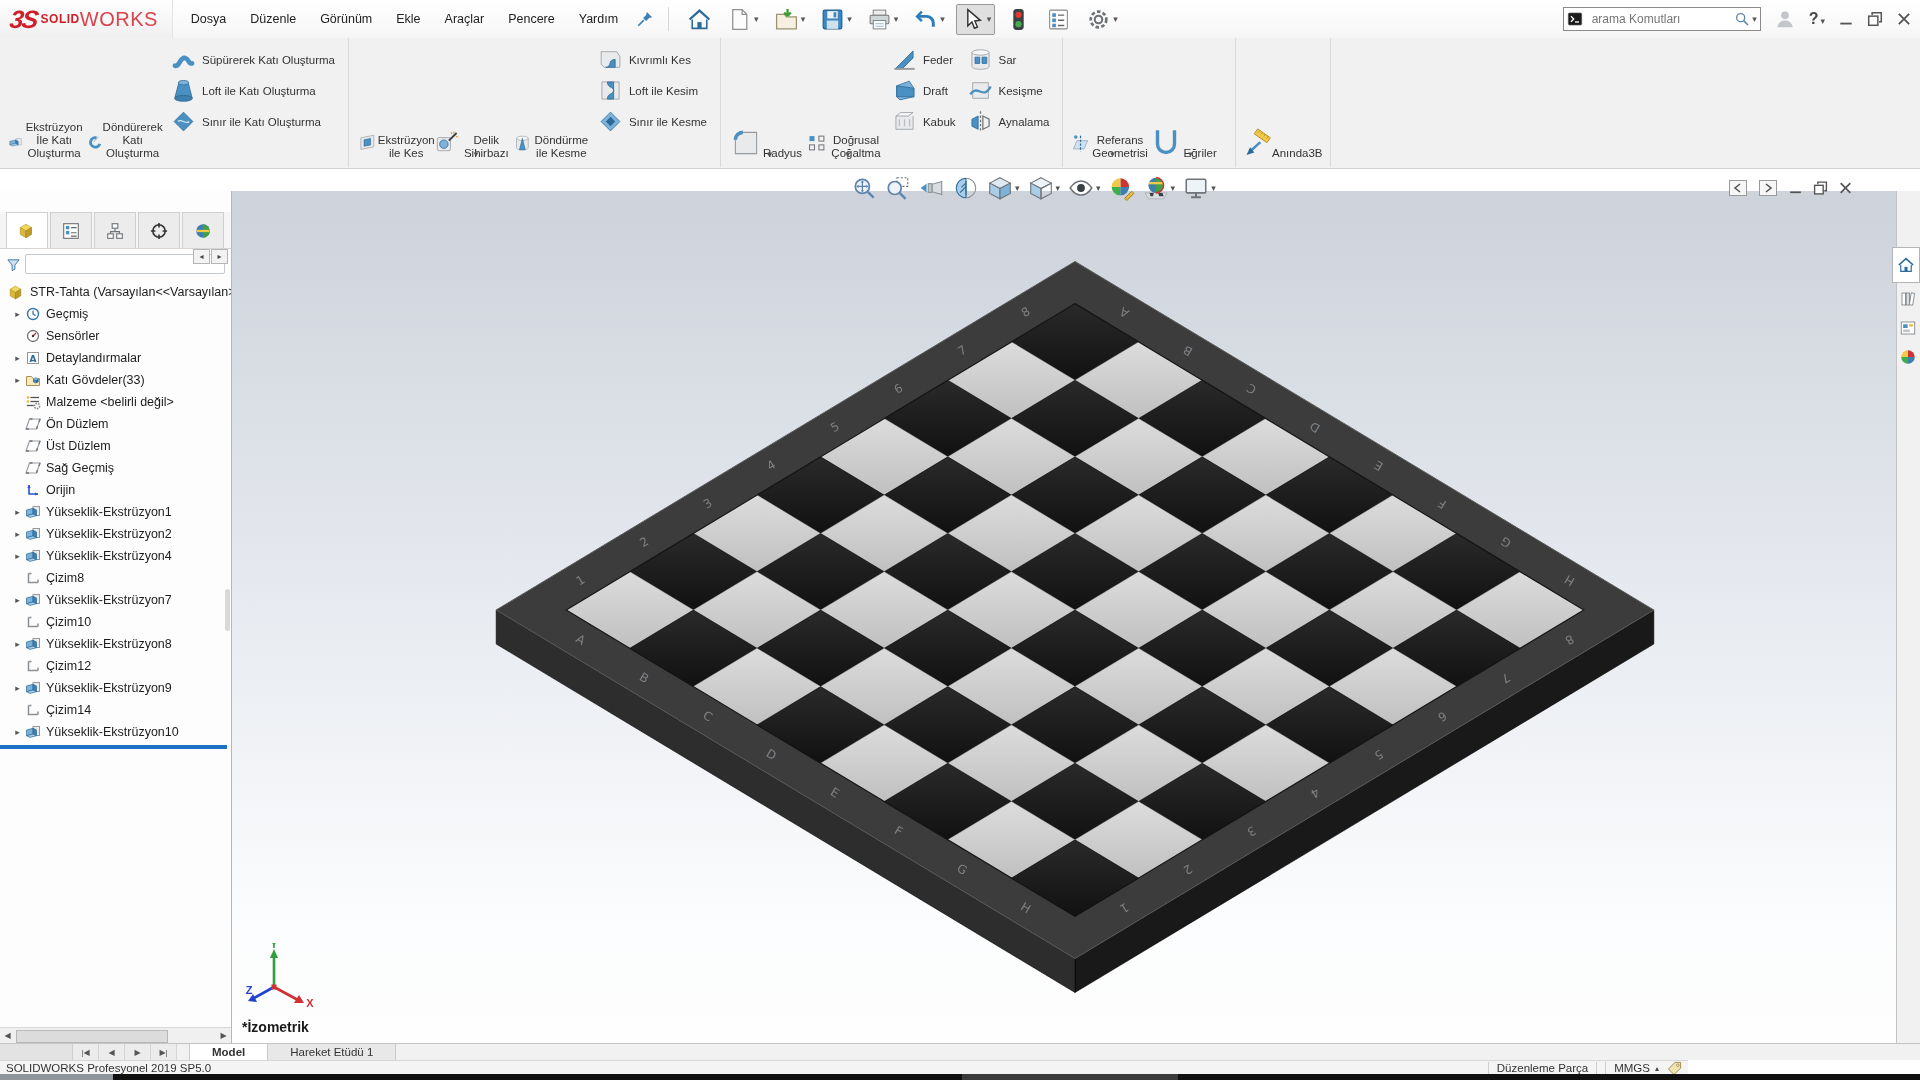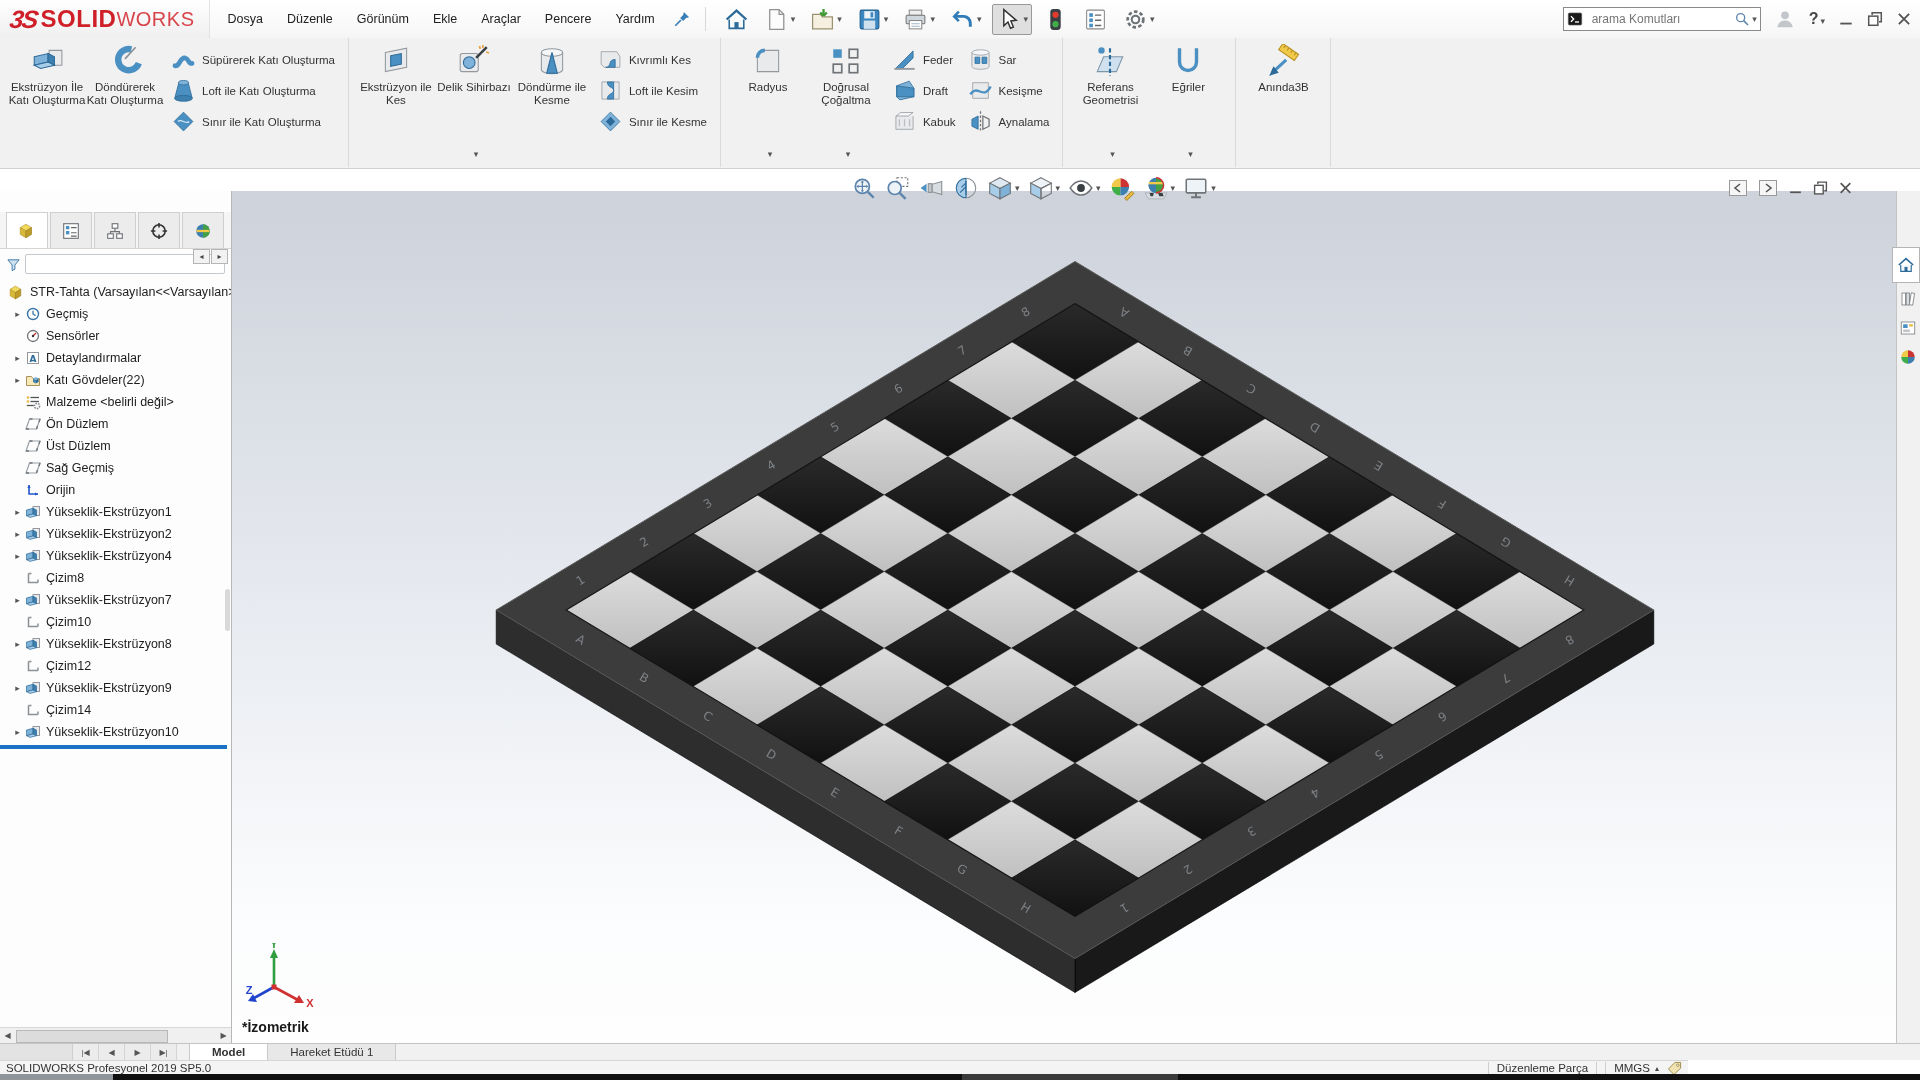--- a/index.html
+++ b/index.html
@@ -4,21 +4,21 @@
 <style>
   html,body{margin:0;padding:0;background:#777;}
   #app{position:relative;width:1920px;height:1080px;background:#fff;overflow:hidden;
        font-family:"Liberation Sans",sans-serif;font-size:12px;color:#222;outline:1px solid #8a8a8a;}
   
   #titlebar{position:absolute;left:0;top:0;width:1920px;height:38px;background:linear-gradient(#ffffff,#f6f6f6);
             border-bottom:1px solid #dcdcdc;display:flex;align-items:center;}
   #logo{display:flex;align-items:baseline;padding:0 14px 0 10px;height:38px;align-items:center;
         background:linear-gradient(#ffffff,#efefef);border-right:1px solid #e3e3e3;}
   .logo-mark{font-style:italic;font-weight:800;font-size:25px;color:#cf2029;letter-spacing:-2px;margin-right:4px;transform:skewX(-8deg);}
-  .logo-bold{font-weight:700;font-size:24px;color:#cf2029;letter-spacing:.5px;}
+  .logo-bold{font-weight:700;font-size:12px;color:#cf2029;letter-spacing:.5px;}
   .logo-light{font-weight:400;font-size:20px;color:#d8444b;letter-spacing:.5px;}
   #menubar{display:flex;gap:24px;margin-left:18px;font-size:12.5px;color:#222;}
   .menu-item{cursor:default;}
   #pinbtn{margin:0 14px 0 18px;}
   .vsep{width:1px;height:24px;background:#d8d8d8;}
   #quickbar{display:flex;align-items:center;margin-left:14px;gap:7px;}
   .qbtn{display:flex;align-items:center;padding:2px 3px;border:1px solid transparent;border-radius:2px;}
   .qbtn.pressed{background:#dfdfdf;border-color:#9a9a9a;}
   .fly{font-size:9px;color:#555;margin-left:2px;}
   #doc-title{position:absolute;left:1195px;top:0;width:230px;height:38px;display:flex;align-items:center;justify-content:center;
@@ -26,21 +26,21 @@
   #tb-right{position:absolute;right:8px;top:0;height:38px;display:flex;align-items:center;gap:13px;}
   #searchbox{position:relative;width:196px;height:22px;border:1px solid #8a8a8a;background:#fff;display:flex;align-items:center;}
   #searchbox input{border:none;outline:none;flex:1;margin-left:26px;font-size:12px;color:#555;font-family:"Liberation Sans",sans-serif;width:110px;}
   #searchbox .icn.term{position:absolute;left:3px;top:3px;}
   #searchbox .mag{display:flex;align-items:center;margin-right:3px;}
   .winbtn{display:inline-flex;width:16px;height:16px;}
   .helpq{font-weight:700;font-size:16px;color:#444;}
   
   #ribbon{position:absolute;left:0;top:38px;width:1920px;height:130px;background:#f1f1f1;border-bottom:1px solid #d0d0d0;display:flex;}
   .rgroup{display:flex;align-items:flex-start;padding:6px 8px 0 8px;border-right:1px solid #dadada;height:123px;}
-  .rbig{width:78px;height:116px;position:relative;display:flex;flex-direction:column;align-items:center;}
+  .rbig{width:78px;height:116px;position:relative;display:flex;align-items:flex-end;}
   .rbig .lbl{font-size:11.5px;line-height:13px;text-align:center;color:#333;margin-top:3px;}
   .rbig .fly{position:absolute;bottom:1px;left:50%;transform:translateX(-50%);}
   .rstacks{display:flex;flex-direction:column;margin-left:2px;}
   .rsmall{display:flex;align-items:center;height:31px;gap:6px;padding:0 5px;white-space:nowrap;font-size:11.5px;color:#333;}
   
   #tabrow{position:absolute;left:0;top:168px;width:1920px;height:22px;background:#f1f1f1;border-bottom:1px solid #9aa0a8;}
   .rtab{display:inline-block;box-sizing:border-box;height:22px;padding:4px 12px 0 12px;font-size:12px;color:#222;
         background:#e4e4e4;border:1px solid #c6c6c6;border-bottom:none;margin-right:1px;}
   .rtab.active{background:#fff;font-weight:400;position:relative;z-index:2;}
   
@@ -618,21 +618,21 @@
             <span>Detaylandırmalar</span>
           </div>
           <div class="trow child">
             <span class="arr">▸</span>
             <span class="icn" style="height: 16px; width: 16px;"><svg viewBox="0 0 16 16">
                 <path d="M1.5 4.5h5L8 6.5h6.5v7h-13z" fill="#f7e9b8" stroke="#a8915a"></path>
                 <polygon points="8,6.5 10.8,5 13.6,6.5 10.8,8" fill="#7fb2d9"></polygon>
                 <polygon points="8,6.5 10.8,8 10.8,11.4 8,9.9" fill="#3d7fae"></polygon>
                 <polygon points="10.8,8 13.6,6.5 13.6,9.9 10.8,11.4" fill="#2c6a99"></polygon>
               </svg></span>
-            <span>Katı Gövdeler(22)</span>
+            <span>Katı Gövdeler(33)</span>
           </div>
           <div class="trow child">
             <span class="arr"></span>
             <span class="icn" style="height: 16px; width: 16px;"><svg viewBox="0 0 16 16">
                 <circle cx="3" cy="3.5" r="1.3" fill="#e8b93c"></circle>
                 <path d="M5.5 3.5h8.5" stroke="#555" stroke-width="1.3"></path>
                 <circle cx="3" cy="7.5" r="1.3" fill="#e8b93c"></circle>
                 <path d="M5.5 7.5h8.5" stroke="#555" stroke-width="1.3"></path>
                 <path d="M1.8 11.5h7" stroke="#555" stroke-width="1.3"></path>
                 <circle cx="12" cy="12" r="2.6" fill="none" stroke="#8b9094" stroke-width="1.6" stroke-dasharray="1.6 1"></circle>

